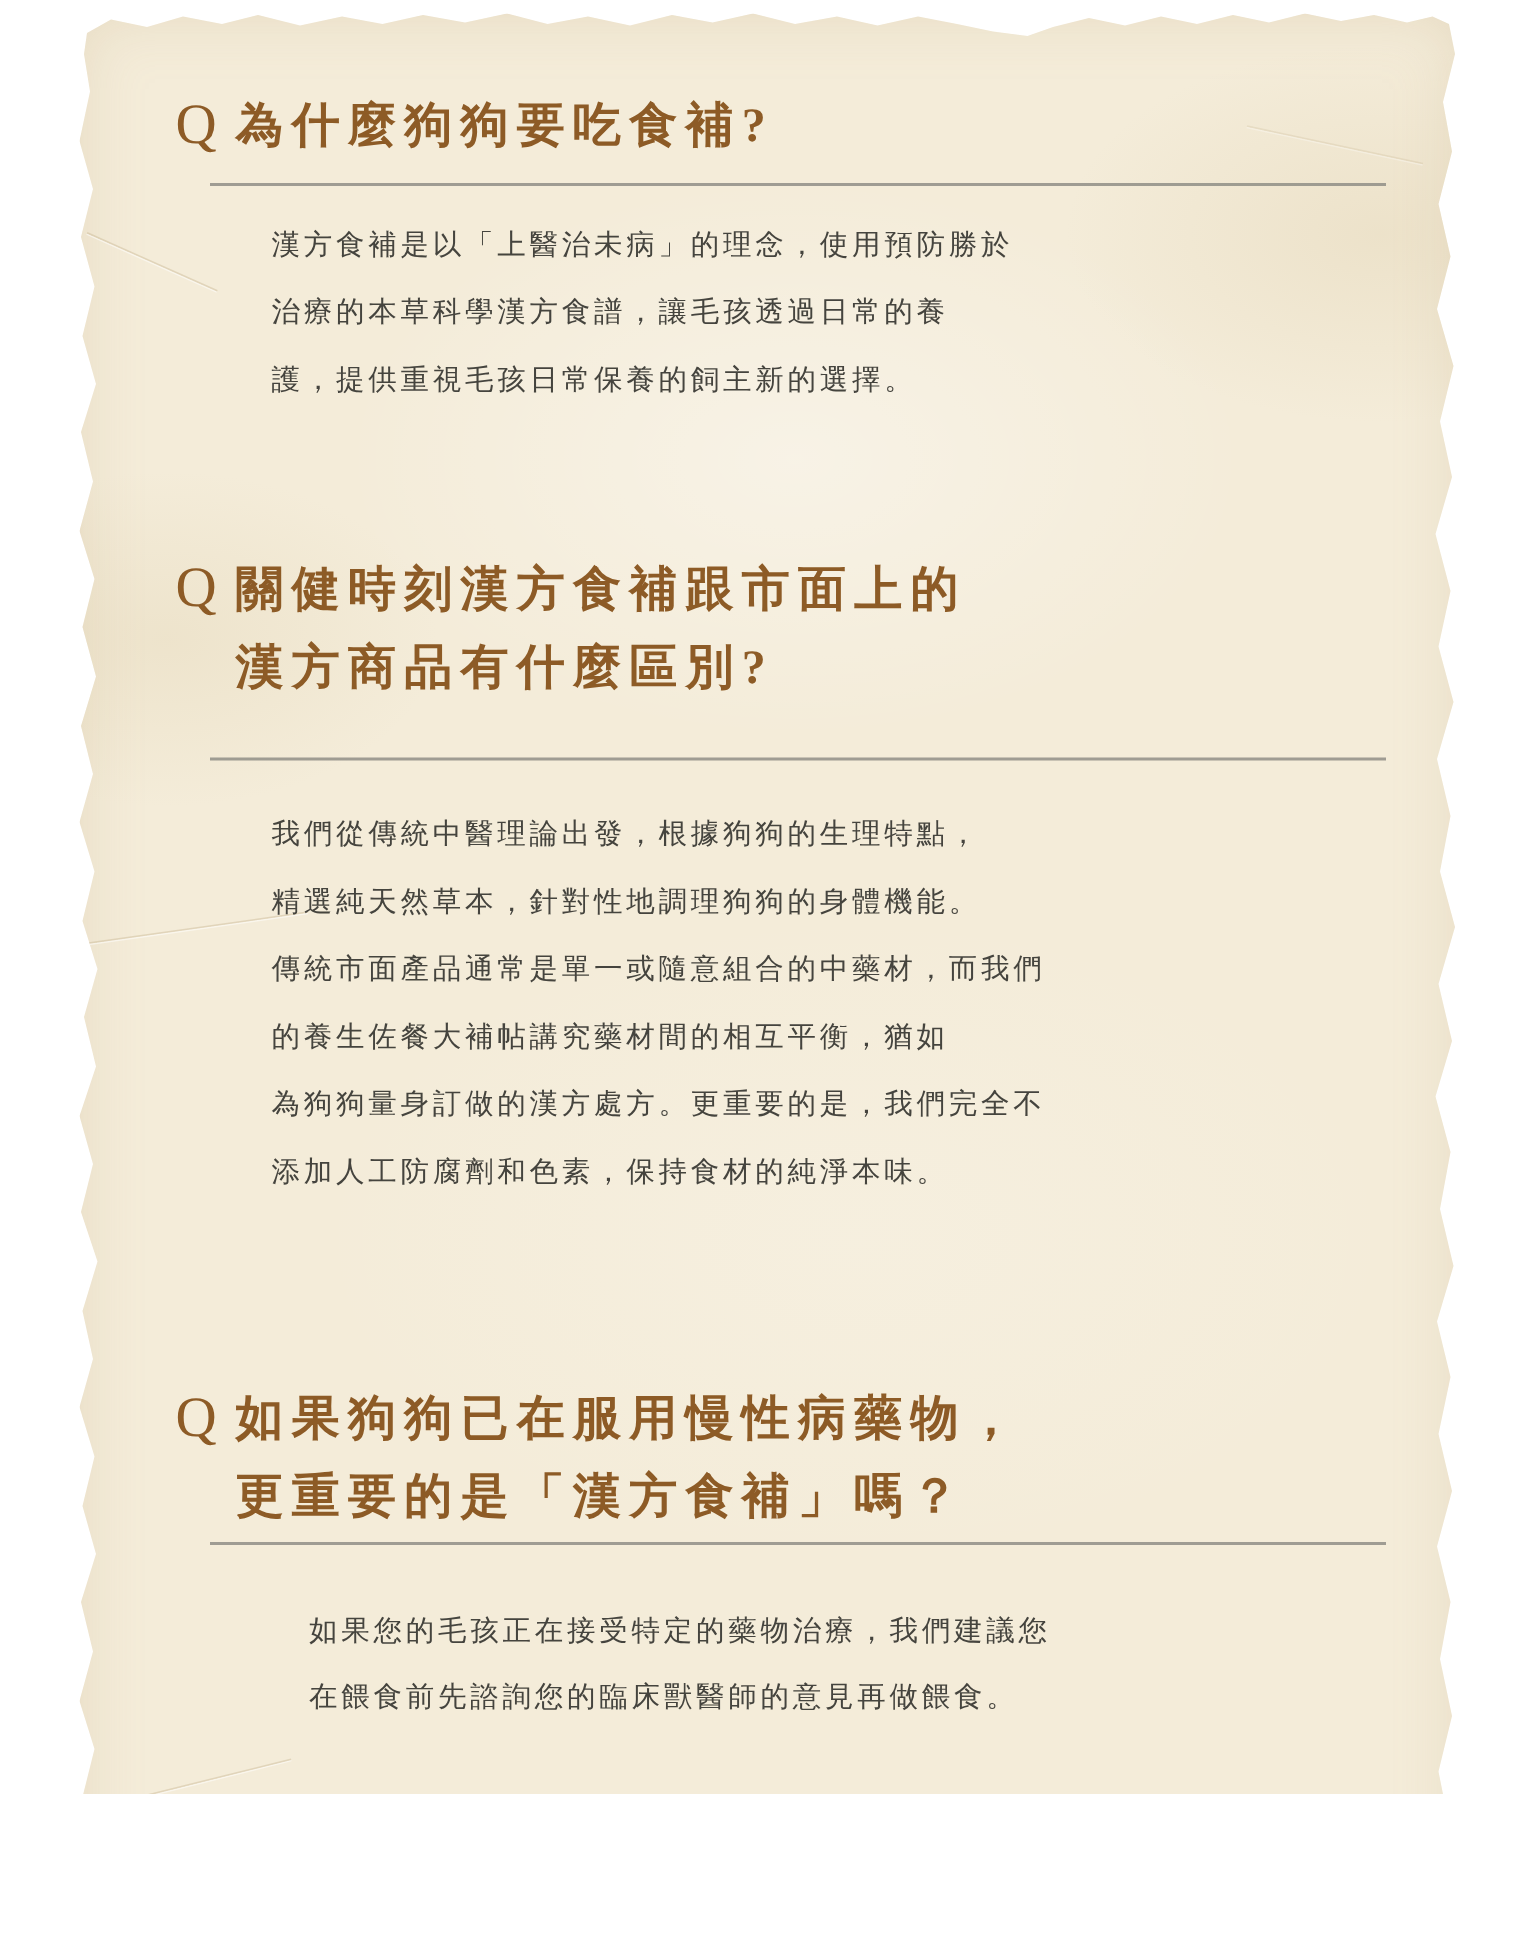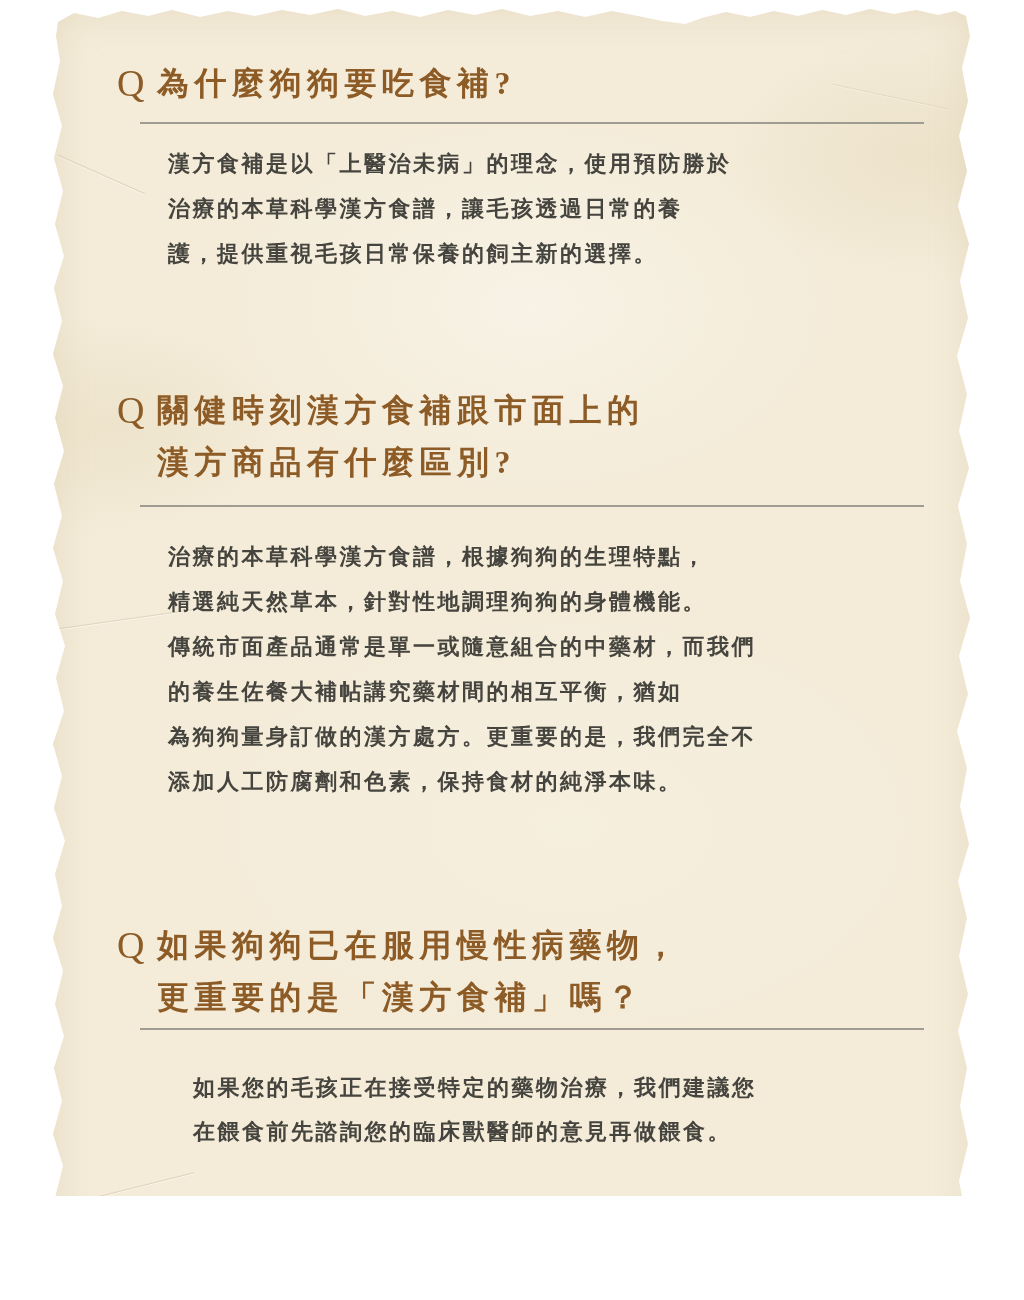--- a/index.html
+++ b/index.html
@@ -80,30 +80,30 @@
     display:inline-block;
     white-space:pre-line;
     vertical-align:top;
     max-width:760px;
   }
   .divider{
     position:absolute;left:90px;width:784px;height:2px;
     background:var(--divider);opacity:.85;
   }
   .answer{
-    position:absolute;left:118px;width:795px;
+    position:absolute;left:131px;width:795px;
     color:var(--answer-text);
-    font-size:22px;font-weight:700;
+    font-size:19px;font-weight:400;
     line-height:45px;letter-spacing:2.5px;
     white-space:pre-line;
   }
   .s1 .q-row{top:51px;}
   .s1 .divider{top:116px;}
   .s1 .answer{top:135px;}
-  .s2 .q-row{top:378px;}
+  .s2 .q-row{top:360px;}
   .s2 .divider{top:499px;}
   .s2 .answer{top:528px;}
   .s3 .q-row{top:913px;}
   .s3 .divider{top:1022px;}
   .s3 .answer{top:1060px;line-height:44px;margin-left:25px;}
 </style>
 </head>
 <body>
 
 <div class="canvas">
@@ -123,21 +123,21 @@
 治療的本草科學漢方食譜，讓毛孩透過日常的養
 護，提供重視毛孩日常保養的飼主新的選擇。</p>
     </section>
 
     <section class="qa s2">
       <div class="q-row">
         <span class="q-mark">Q</span><span class="q-text">關健時刻漢方食補跟市面上的
 漢方商品有什麼區別?</span>
       </div>
       <div class="divider"></div>
-      <p class="answer">治療的本草科學漢方食譜，根據狗狗的生理特點，
+      <p class="answer">我們從傳統中醫理論出發，根據狗狗的生理特點，
 精選純天然草本，針對性地調理狗狗的身體機能。
 傳統市面產品通常是單一或隨意組合的中藥材，而我們
 的養生佐餐大補帖講究藥材間的相互平衡，猶如
 為狗狗量身訂做的漢方處方。更重要的是，我們完全不
 添加人工防腐劑和色素，保持食材的純淨本味。</p>
     </section>
 
     <section class="qa s3">
       <div class="q-row">
         <span class="q-mark">Q</span><span class="q-text">如果狗狗已在服用慢性病藥物，

